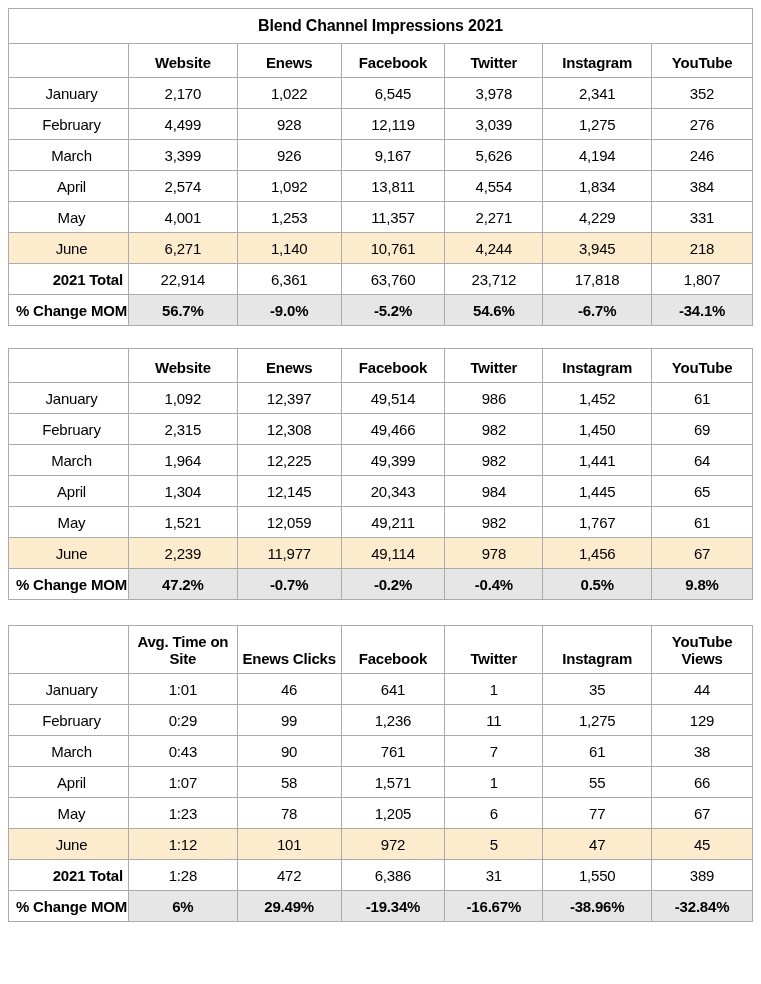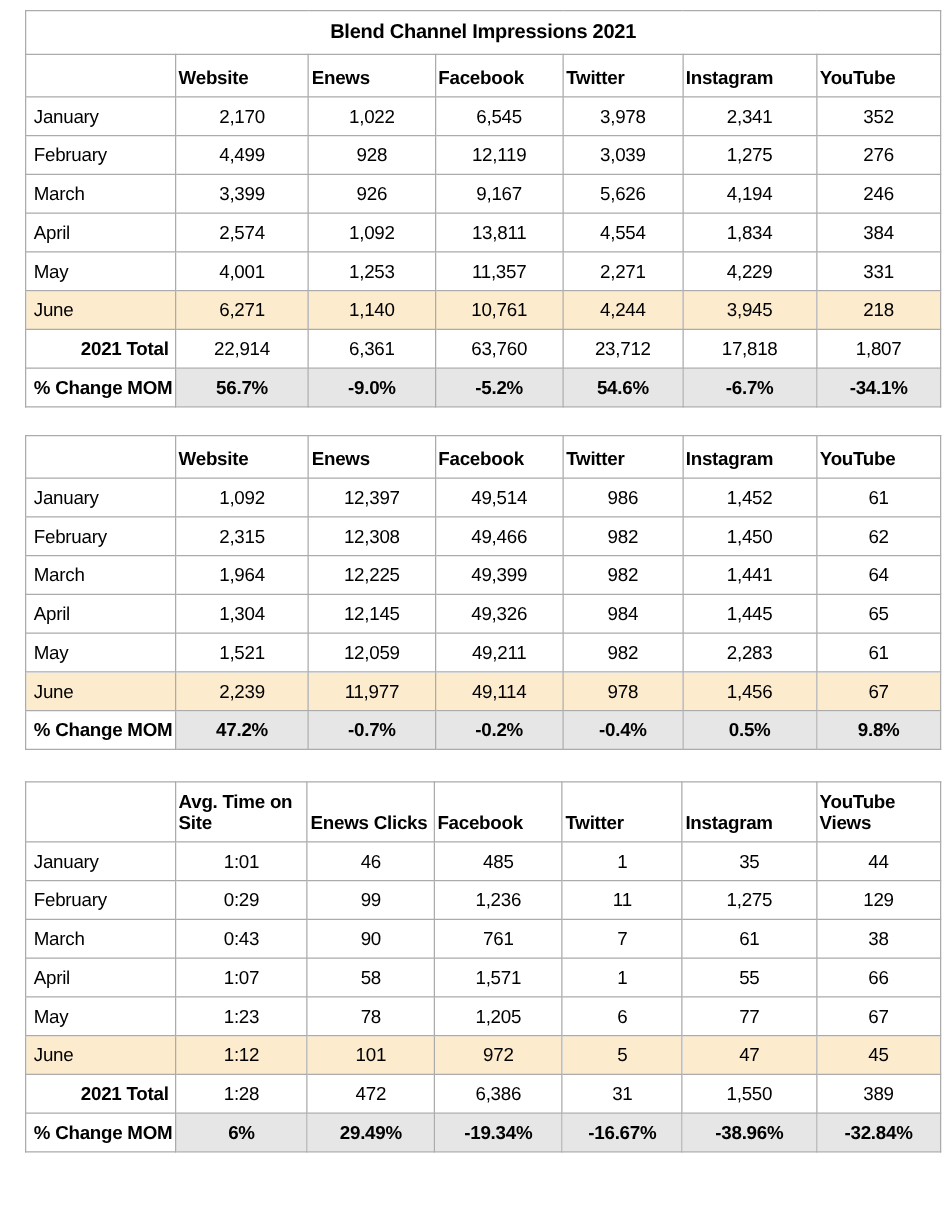--- a/index.html
+++ b/index.html
@@ -14,21 +14,21 @@
     color: #000000;
     letter-spacing: -0.2px;
     overflow: hidden;
   }
   .page {
     padding: 8px 8px 0 8px;
   }
   table.rpt {
     border-collapse: collapse;
     table-layout: fixed;
-    margin: 0 0 22px 12px;
+    margin: 0 0 22px 0;
   }
   table.rpt.gap-lg { margin-bottom: 25px; }
   table.rpt:last-child { margin-bottom: 0; }
   .rpt td {
     border: 1px solid var(--bd, #ababab);
     font-size: 15px;
     height: 30px;
     padding: 0;
     overflow: hidden;
     white-space: nowrap;
@@ -37,28 +37,29 @@
   .rpt tr.title td {
     height: 34px;
     font-weight: bold;
     font-size: 16px;
     text-align: center;
     white-space: normal;
   }
   .rpt tr.head td {
     height: 28px;
     font-weight: bold;
+    text-align: center;
     vertical-align: bottom;
     padding: 0 2px 5px 2px;
     white-space: normal;
     line-height: 1.18;
   }
   table.t3 tr.head td { height: 42px; }
   .rpt td.row-label {
-    text-align: left;
+    text-align: center;
     padding-left: 6px;
   }
   .rpt td.data {
     text-align: center;
   }
   .rpt tr.hl td { background: var(--hl, #fcebcd); }
   .rpt tr.total td.row-label {
     font-weight: bold;
     text-align: right;
     padding-right: 5px;
@@ -200,47 +201,47 @@
           <td class="data">1,452</td>
           <td class="data">61</td>
         </tr>
         <tr class="month">
           <td class="row-label">February</td>
           <td class="data">2,315</td>
           <td class="data">12,308</td>
           <td class="data">49,466</td>
           <td class="data">982</td>
           <td class="data">1,450</td>
-          <td class="data">62</td>
+          <td class="data">69</td>
         </tr>
         <tr class="month">
           <td class="row-label">March</td>
           <td class="data">1,964</td>
           <td class="data">12,225</td>
           <td class="data">49,399</td>
           <td class="data">982</td>
           <td class="data">1,441</td>
           <td class="data">64</td>
         </tr>
         <tr class="month">
           <td class="row-label">April</td>
           <td class="data">1,304</td>
           <td class="data">12,145</td>
-          <td class="data">49,326</td>
+          <td class="data">20,343</td>
           <td class="data">984</td>
           <td class="data">1,445</td>
           <td class="data">65</td>
         </tr>
         <tr class="month">
           <td class="row-label">May</td>
           <td class="data">1,521</td>
           <td class="data">12,059</td>
           <td class="data">49,211</td>
           <td class="data">982</td>
-          <td class="data">2,283</td>
+          <td class="data">1,767</td>
           <td class="data">61</td>
         </tr>
         <tr class="hl">
           <td class="row-label">June</td>
           <td class="data">2,239</td>
           <td class="data">11,977</td>
           <td class="data">49,114</td>
           <td class="data">978</td>
           <td class="data">1,456</td>
           <td class="data">67</td>
@@ -273,21 +274,21 @@
           <td>Enews Clicks</td>
           <td>Facebook</td>
           <td>Twitter</td>
           <td>Instagram</td>
           <td>YouTube Views</td>
         </tr>
         <tr class="month">
           <td class="row-label">January</td>
           <td class="data">1:01</td>
           <td class="data">46</td>
-          <td class="data">485</td>
+          <td class="data">641</td>
           <td class="data">1</td>
           <td class="data">35</td>
           <td class="data">44</td>
         </tr>
         <tr class="month">
           <td class="row-label">February</td>
           <td class="data">0:29</td>
           <td class="data">99</td>
           <td class="data">1,236</td>
           <td class="data">11</td>

